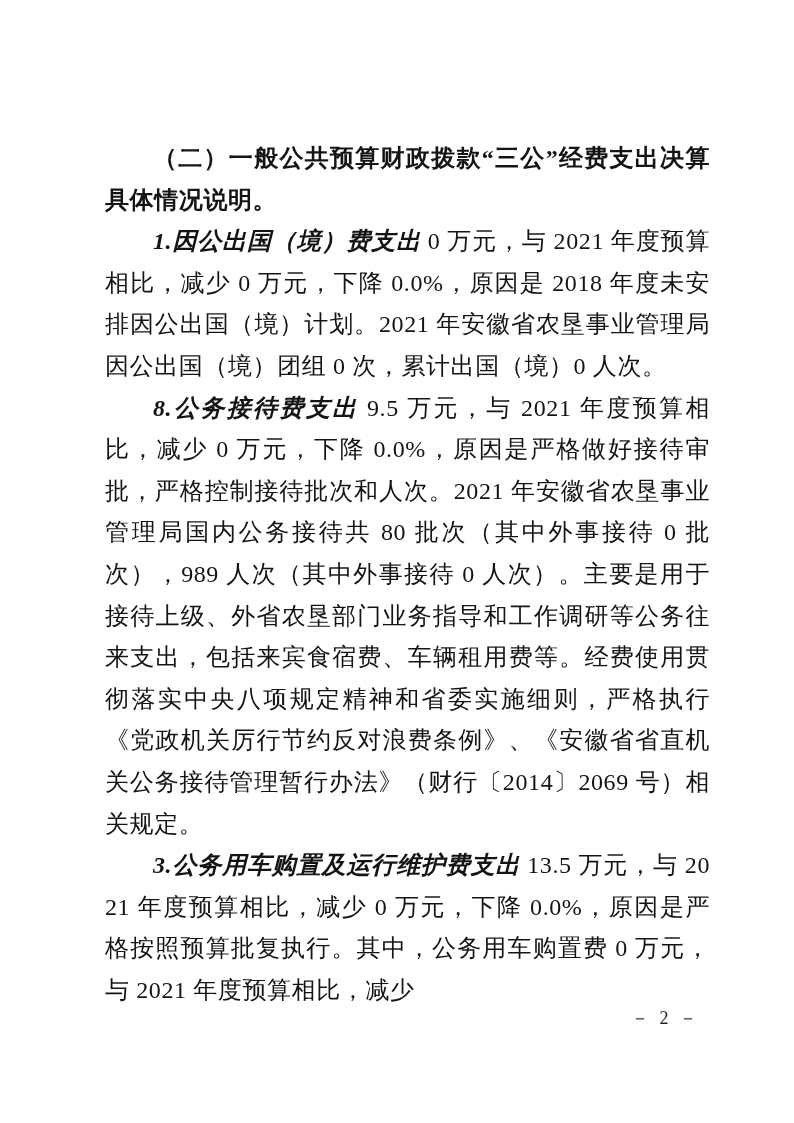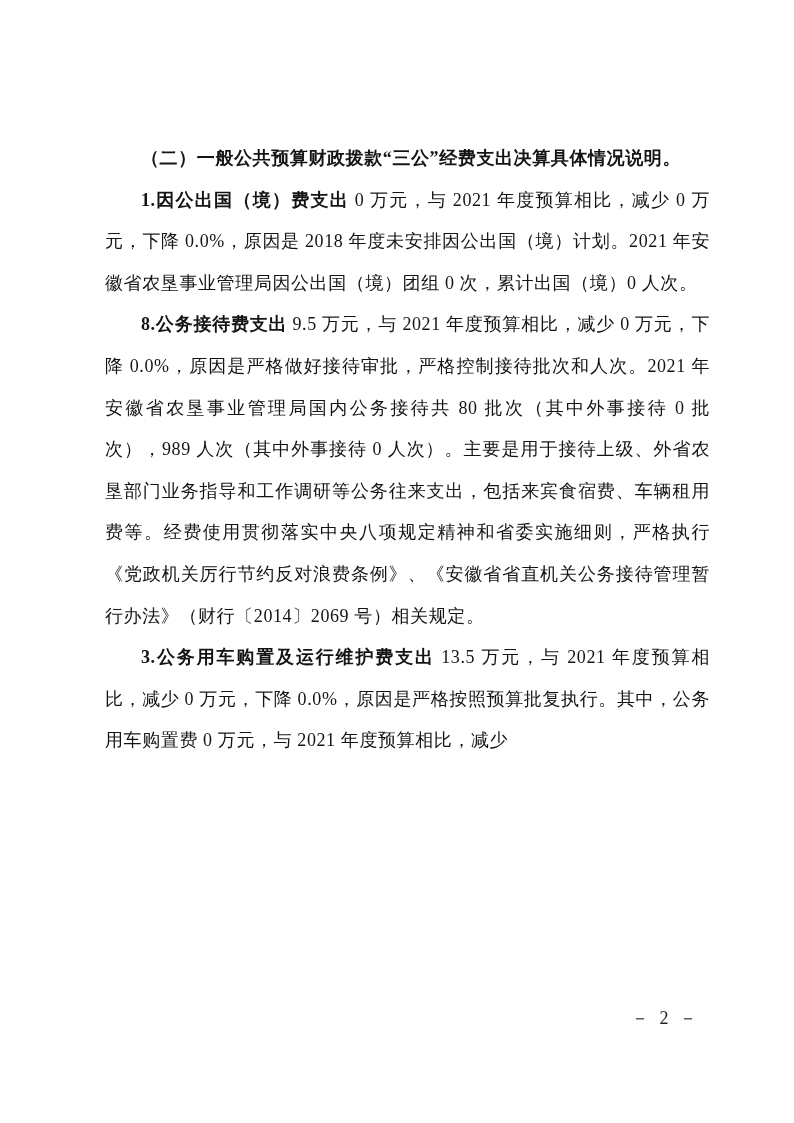--- a/index.html
+++ b/index.html
@@ -17,34 +17,35 @@
     color: #141414;
   }
   .content {
     position: absolute;
     left: 105px;
     top: 138px;
     width: 605px;
   }
   .content p {
     margin: 0;
-    font-size: 18px;
+    font-size: 24px;
     line-height: 41.6px;
     text-align: justify;
     text-align-last: left;
     text-indent: 2em;
     letter-spacing: 0.6px;
     word-break: break-all;
   }
   .heading {
     font-weight: bold;
     font-size: 21.5px;
   }
   .lead {
     font-weight: bold;
+    font-style: italic;
   }
   .page-footer {
     position: absolute;
     top: 1005px;
     right: 94px;
     font-size: 18px;
     line-height: 26px;
     letter-spacing: 3px;
     color: #222222;
   }

